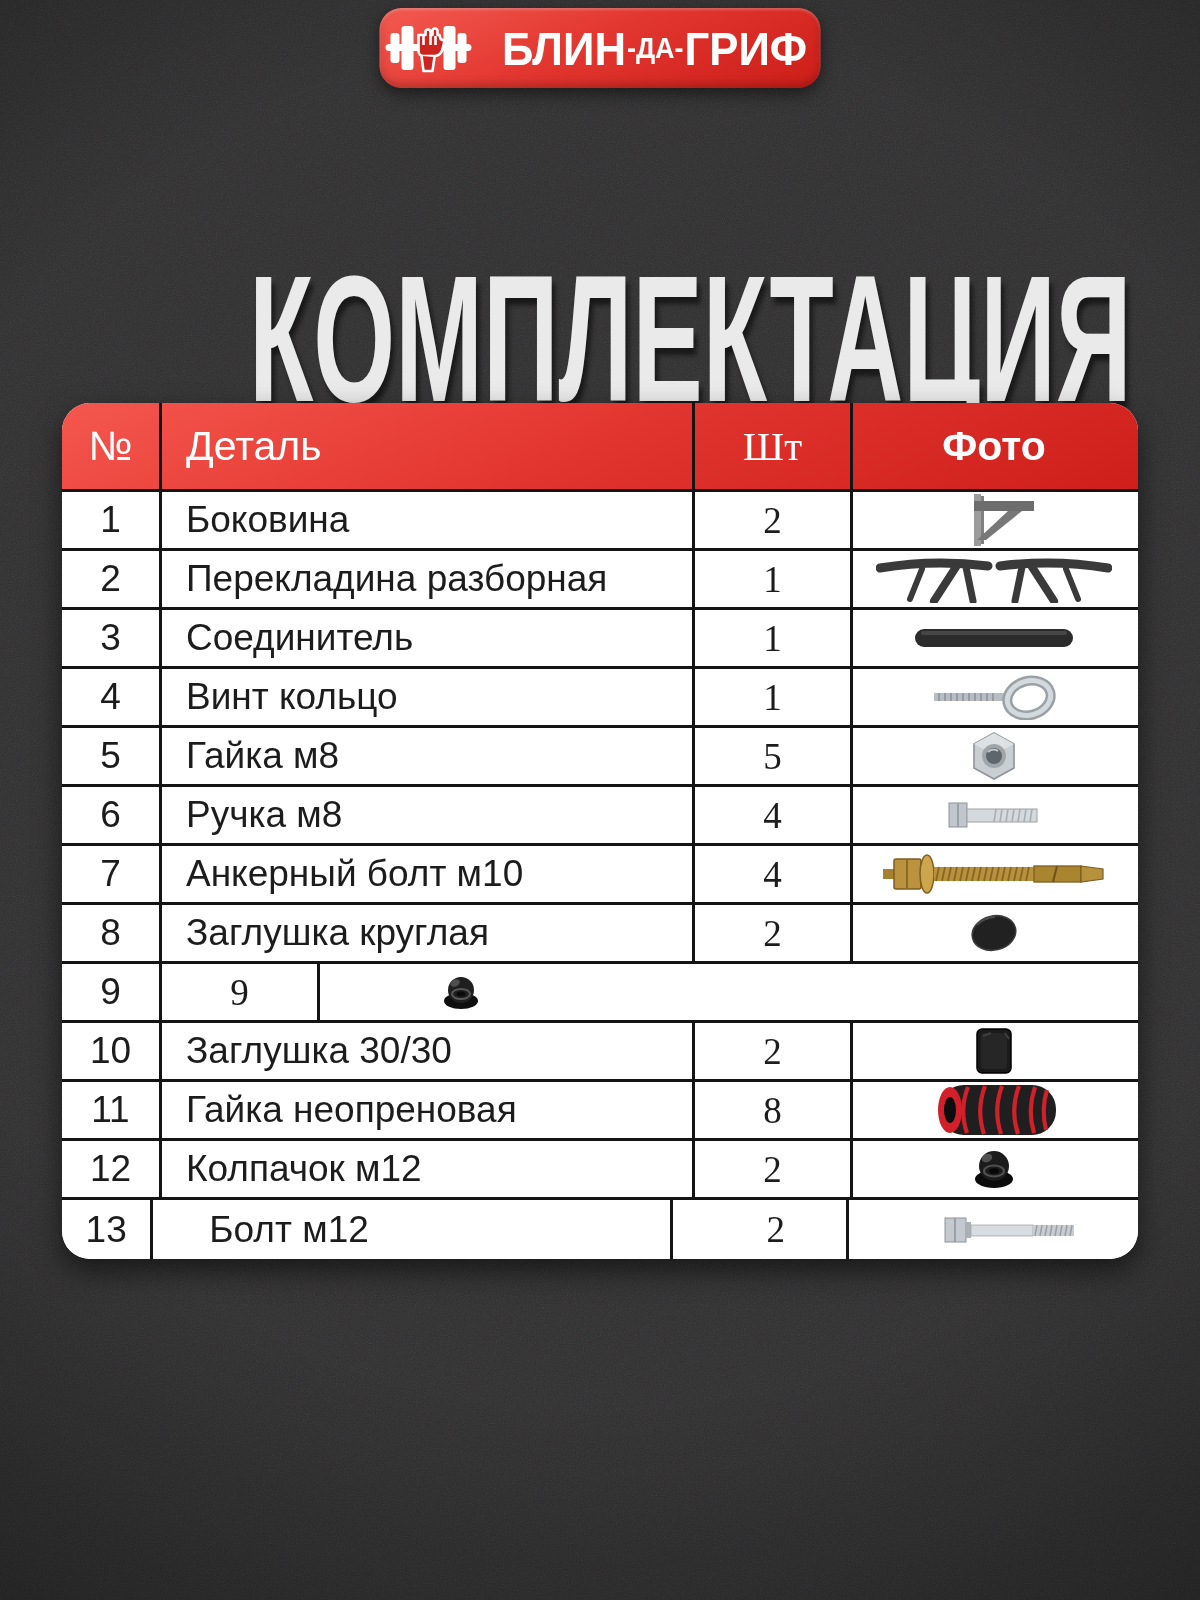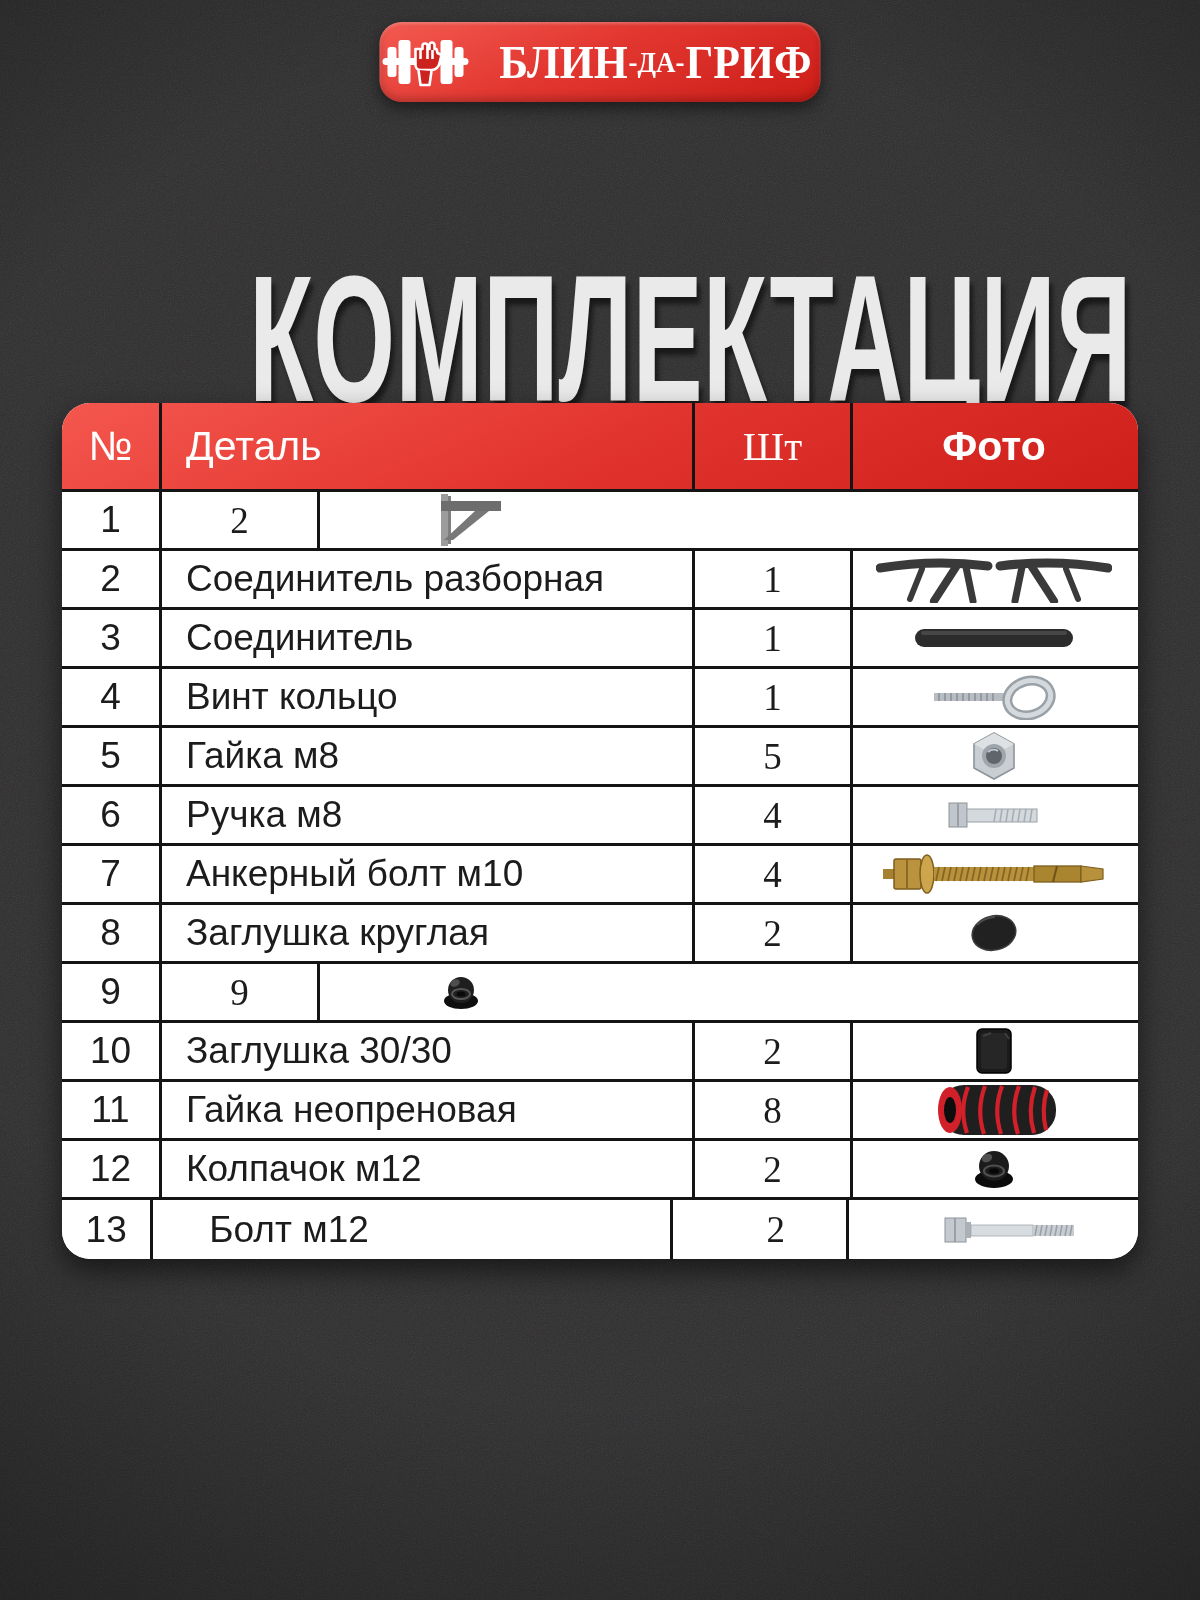--- a/index.html
+++ b/index.html
@@ -13,25 +13,25 @@
   .page { position:relative; width:1200px; height:1600px; background:#302f30; }
 
   .noise { position:absolute; inset:0; width:100%; height:100%; opacity:.5; mix-blend-mode:soft-light; pointer-events:none; }
   .vignette {
     position:absolute; inset:0; pointer-events:none;
     background:radial-gradient(115% 82% at 50% 45%, rgba(0,0,0,0) 52%, rgba(0,0,0,0.55) 100%);
   }
 
   
   .badge {
-    position:absolute; left:50%; top:22px; transform:translateX(-50%);
+    position:absolute; left:50%; top:8px; transform:translateX(-50%);
     width:441px; height:80px; border-radius:22px;
     background:linear-gradient(155deg,#f35a51 0%,#e23730 45%,#cd1d18 100%);
     box-shadow:0 6px 16px rgba(0,0,0,.5), inset 0 -4px 8px rgba(0,0,0,.22), inset 0 2px 3px rgba(255,255,255,.25);
-    display:flex; align-items:center; justify-content:center; gap:14px;font-family:Liberation Serif, serif;
+    display:flex; align-items:center; justify-content:center; gap:14px;
   }
   .badge-icon { display:flex; align-items:center; }
   .brand { color:#fff; font-weight:bold; font-size:47px; letter-spacing:0; display:flex; align-items:center; transform:scaleX(.93); white-space:nowrap; }
   .brand .mid { font-size:29px; letter-spacing:0; padding:0 1px; }
 
   
   .title {
     position:absolute; top:128px; left:0; width:1200px;
     text-align:center; white-space:nowrap;
     color:#eaeaea; font-weight:bold; font-size:180px; line-height:1;
@@ -104,35 +104,36 @@
   <section class="parts-table">
     <div class="thead">
       <div class="c c-num">№</div>
       <div class="c c-part">Деталь</div>
       <div class="c c-qty">Шт</div>
       <div class="c c-photo">Фото</div>
     </div>
     <div id="rows">
   <div class="row">
     <div class="c c-num">1</div>
+    <div class="c c-part">Боковина</div>
     <div class="c c-qty">2</div>
     <div class="c c-photo">
             <svg width="92" height="52" viewBox="0 0 92 52">
               <rect x="26" y="0" width="7" height="52" fill="#9c9c9c"></rect>
               <rect x="33" y="2" width="3" height="48" fill="#7f7f7f"></rect>
               <rect x="26" y="7" width="60" height="10" fill="#6d6d6d"></rect>
               <polygon points="86,7 86,17 72,17" fill="#6d6d6d"></polygon>
               <polygon points="29,46 38,46 74,17 60,17" fill="#787878"></polygon>
             </svg>
           </div>
   </div>
 
   <div class="row">
     <div class="c c-num">2</div>
-    <div class="c c-part">Соединитель разборная</div>
+    <div class="c c-part">Перекладина разборная</div>
     <div class="c c-qty">1</div>
     <div class="c c-photo">
             <svg width="236" height="48" viewBox="0 0 236 48">
               <g stroke="#3a3a3a" fill="none" stroke-linecap="round">
                 <path d="M4,13 Q58,4 112,11" stroke-width="9"></path>
                 <path d="M46,14 L34,44" stroke-width="6"></path>
                 <path d="M80,12 L58,46" stroke-width="8"></path>
                 <path d="M90,12 L97,46" stroke-width="7"></path>
                 <g transform="translate(236,0) scale(-1,1)">
                   <path d="M4,13 Q58,4 112,11" stroke-width="9"></path>

